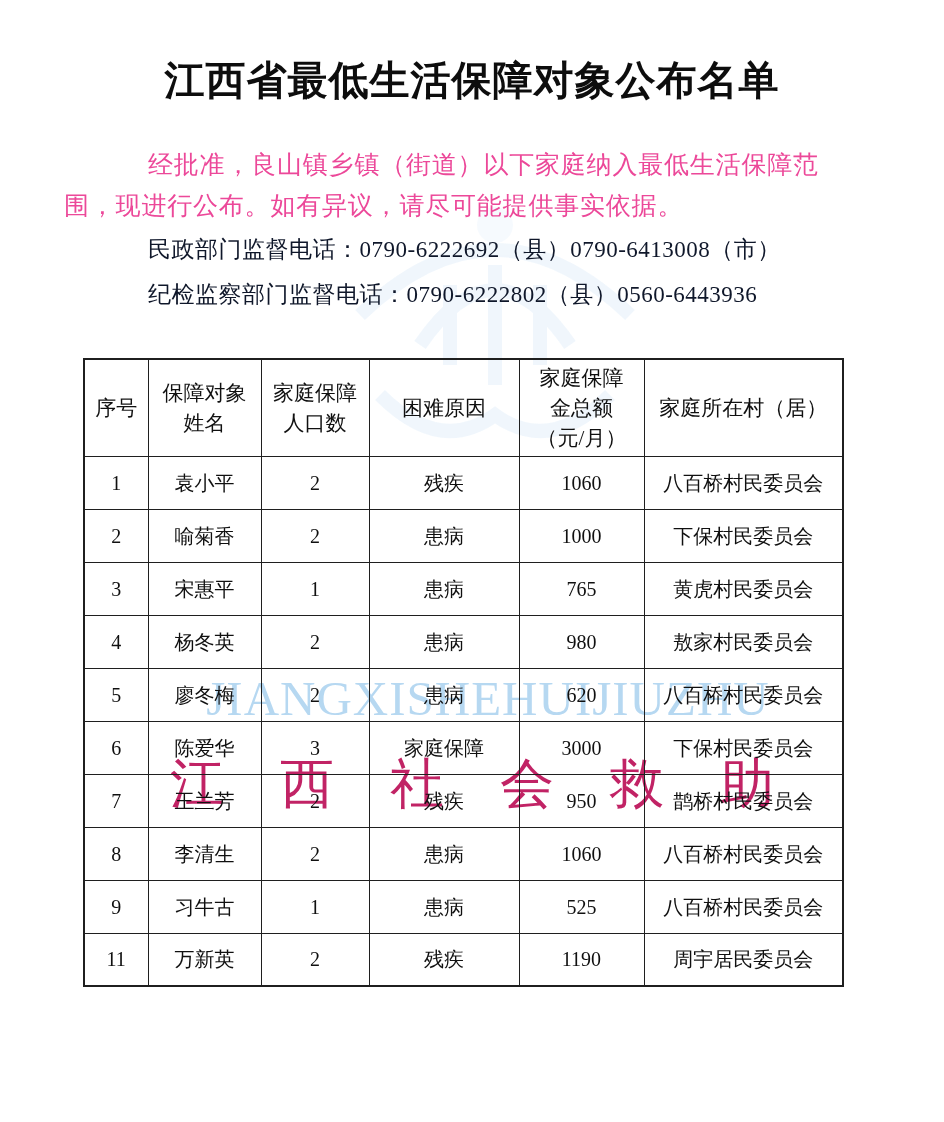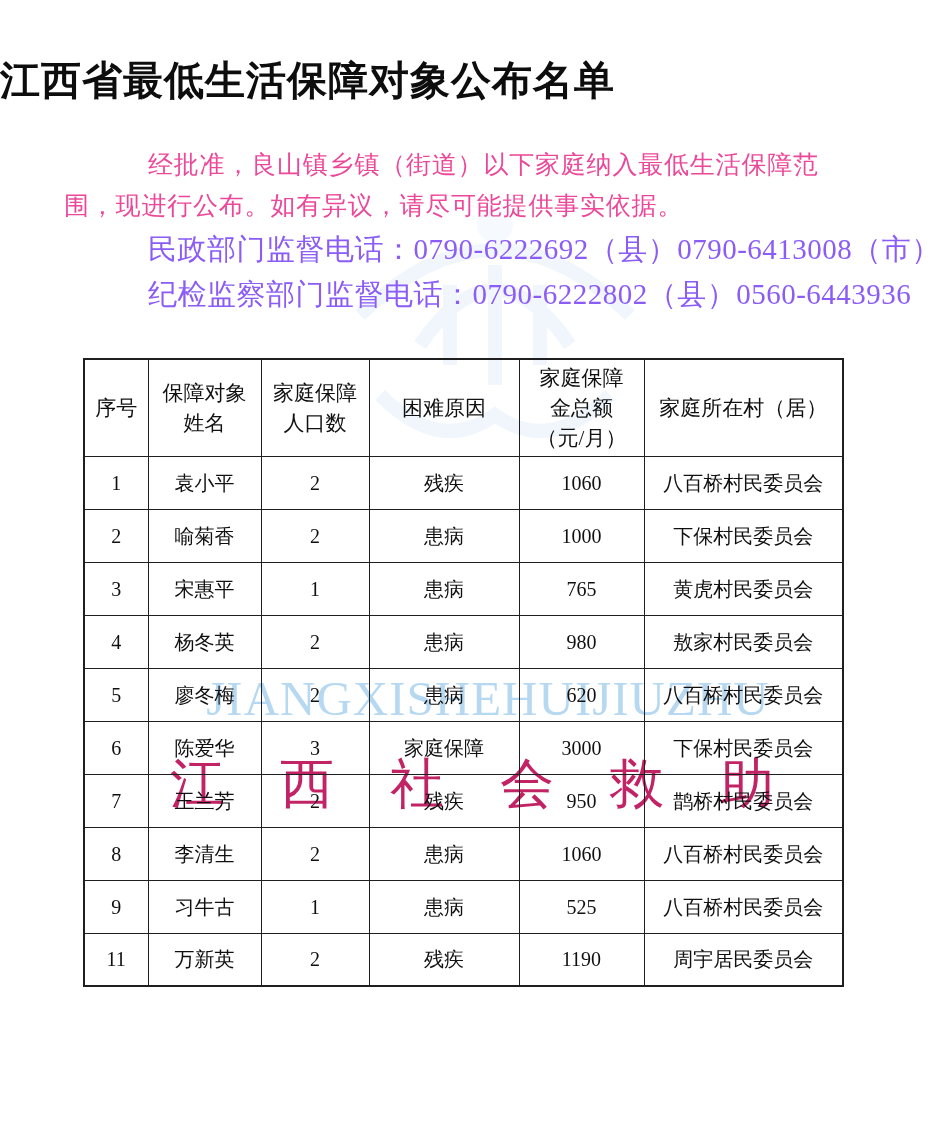--- a/index.html
+++ b/index.html
@@ -32,38 +32,38 @@
     color: #be185d; opacity: 0.95;
     white-space: nowrap;
   }
 
   
   .content { position: relative; z-index: 1; }
   .doc-title {
     margin: 54px 0 36px 0;
     font-size: 40px; font-weight: bold;
     line-height: 54px;
-    text-align: left;
+    text-align: center;
     letter-spacing: 1px;
     color: #0d0d0d;
   }
   .intro-para {
     margin: 0 0 0 64px;
     width: 760px;
     font-size: 25px; line-height: 41px;
     letter-spacing: 0.8px;
     text-indent: 84px;
     color: #ec4899;
   }
   .phone-line {
     margin: 2px 0 0 64px;
     padding-left: 84px;
-    font-size: 29px; line-height: 43px;
+    font-size: 23px; line-height: 43px;
     letter-spacing: 0.5px;
-    color: #8b5cf6;
+    color: #0f172a;
     white-space: nowrap;
   }
 
   
   table.benefits {
     margin: 42px 0 0 83px;
     width: 759px;
     border-collapse: collapse;
     table-layout: fixed;
     background: transparent;

